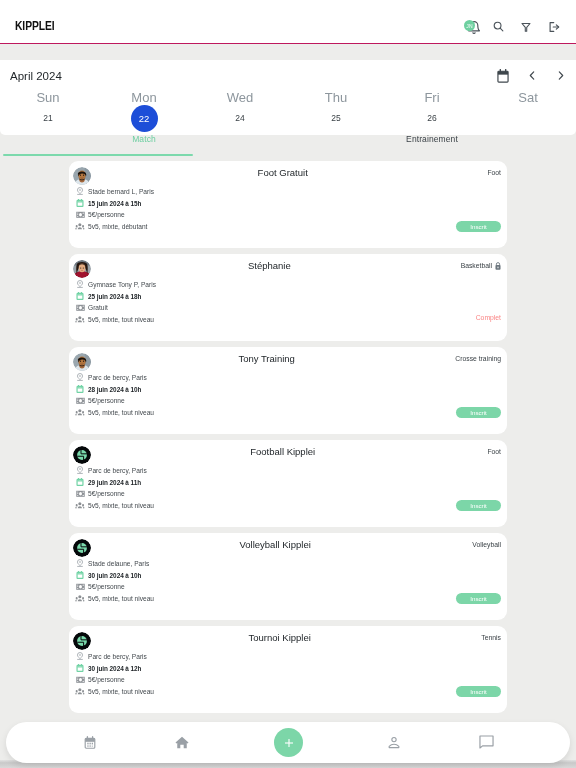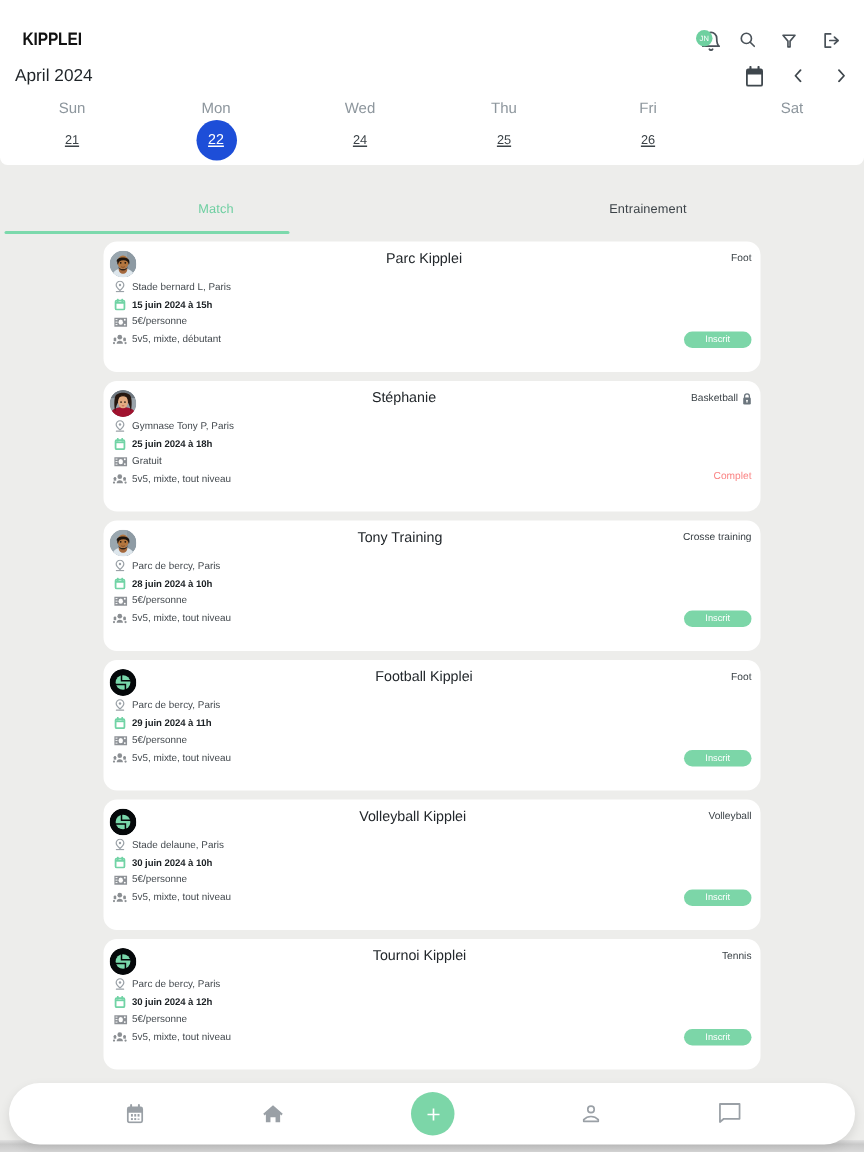--- a/index.html
+++ b/index.html
@@ -20,32 +20,32 @@
   .ticon svg { display:block; }
   .bellwrap { position:absolute; left:467px; top:20px; width:14px; height:14px; }
   .bellwrap svg { display:block; }
   .avatar-badge { position:absolute; left:-3px; top:0px; width:11px; height:11px; border-radius:50%;
                   background:#6ed0a0; color:#fff; font-size:5px; display:flex; align-items:center; justify-content:center; z-index:2; letter-spacing:.1px;}
   #ic-search { left:493px; top:21px; }
   #ic-filter { left:521px; top:22px; }
   #ic-logout { left:548px; top:21px; }
 
   
-  .calpanel { position:absolute; left:0; top:35px; width:576px; height:75px; background:#fff; border-bottom-left-radius:5px; border-bottom-right-radius:5px; }
+  .calpanel { position:absolute; left:0; top:60px; width:576px; height:75px; background:#fff; border-bottom-left-radius:5px; border-bottom-right-radius:5px; }
   .calhead { position:absolute; left:10px; top:10px; font-size:11.5px; color:#1f2428; }
   .calnav span { color:#3f474d; display:block; position:absolute; }
   .calnav svg { display:block; }
   #cal-pick { left:497px; top:9px; }
   #cal-prev { left:529px; top:11px; }
   #cal-next { left:558px; top:11px; }
   .days { position:absolute; left:0; top:33px; width:576px; display:flex; }
   .day { flex:1; text-align:center; }
-  .dname { font-size:10px; color:#8d969d; line-height:9px; }
+  .dname { font-size:13px; color:#8d969d; line-height:9px; }
   .dnum { margin-top:2px; font-size:8.5px; color:#3b4247; height:28px; display:flex; align-items:center; justify-content:center; }
-  .dnum span { display:inline-flex; align-items:center; justify-content:center; width:27px; height:27px; border-radius:50%;text-decoration:underline; }
+  .dnum span { display:inline-flex; align-items:center; justify-content:center; width:27px; height:27px; border-radius:50%; }
   .day.sel .dnum span { background:#1d4ed8; color:#fff; font-size:9.5px; }
 
   
   .tabs { position:absolute; left:0; top:126px; width:576px; height:29px; display:flex; }
   .tab { flex:1; text-align:center; font-size:8.5px; color:#3c4348; padding-top:8px; letter-spacing:.1px;}
   .tab.active { color:#6ecfa1; }
   .tabline { position:absolute; left:3px; top:154px; width:190px; height:2px; background:#7cd9ac; border-radius:2px; }
 
   
   .cards { position:absolute; left:69px; top:161px; width:438px; }
@@ -198,21 +198,21 @@
               <ellipse cx="20" cy="17.5" rx="8.2" ry="10" fill="#b3763f"></ellipse>
               <path d="M10.6 16.2c-.6-8 18.8-8 18.8 0 .2 2.4 0 4-.8 5-.5-4.6-3.4-6.6-8-6.6s-7.5 2-8 6.6c-.9-1-1.2-2.6-1-5z" fill="#1d140d"></path>
               <path d="M12.6 22.5c.8 4.5 3.6 7.2 7.4 7.2s6.6-2.7 7.4-7.2c-1 3.4-3.8 5-7.4 5s-6.4-1.6-7.4-5z" fill="#2e2016"></path>
               <ellipse cx="16.6" cy="18.2" rx="1.3" ry="1.3" fill="#1b130c"></ellipse>
               <ellipse cx="23.4" cy="18.2" rx="1.3" ry="1.3" fill="#1b130c"></ellipse>
               <path d="M17.6 24.3c1.5 1 3.3 1 4.8 0" stroke="#7d4b2a" stroke-width="1.2" fill="none" stroke-linecap="round"></path>
             </g>
           </svg>
         </div>
     <div class="chead">
-      <div class="title">Parc Kipplei</div>
+      <div class="title">Foot Gratuit</div>
       <div class="sport">
             <span>Foot</span>
           </div>
     </div>
     <div class="rows">
       <div class="row r-loc">
         <span class="ic">
               <svg width="8" height="8" viewBox="0 0 20 22" fill="none" stroke="#9aa1a7" stroke-width="2.2">
                 <path d="M10 1.4a7 7 0 0 0-7 7c0 4.5 7 9.9 7 9.9s7-5.4 7-9.9a7 7 0 0 0-7-7z" stroke-linejoin="round"></path>
                 <circle cx="10" cy="8.2" r="2.2" fill="#9aa1a7" stroke="none"></circle>

